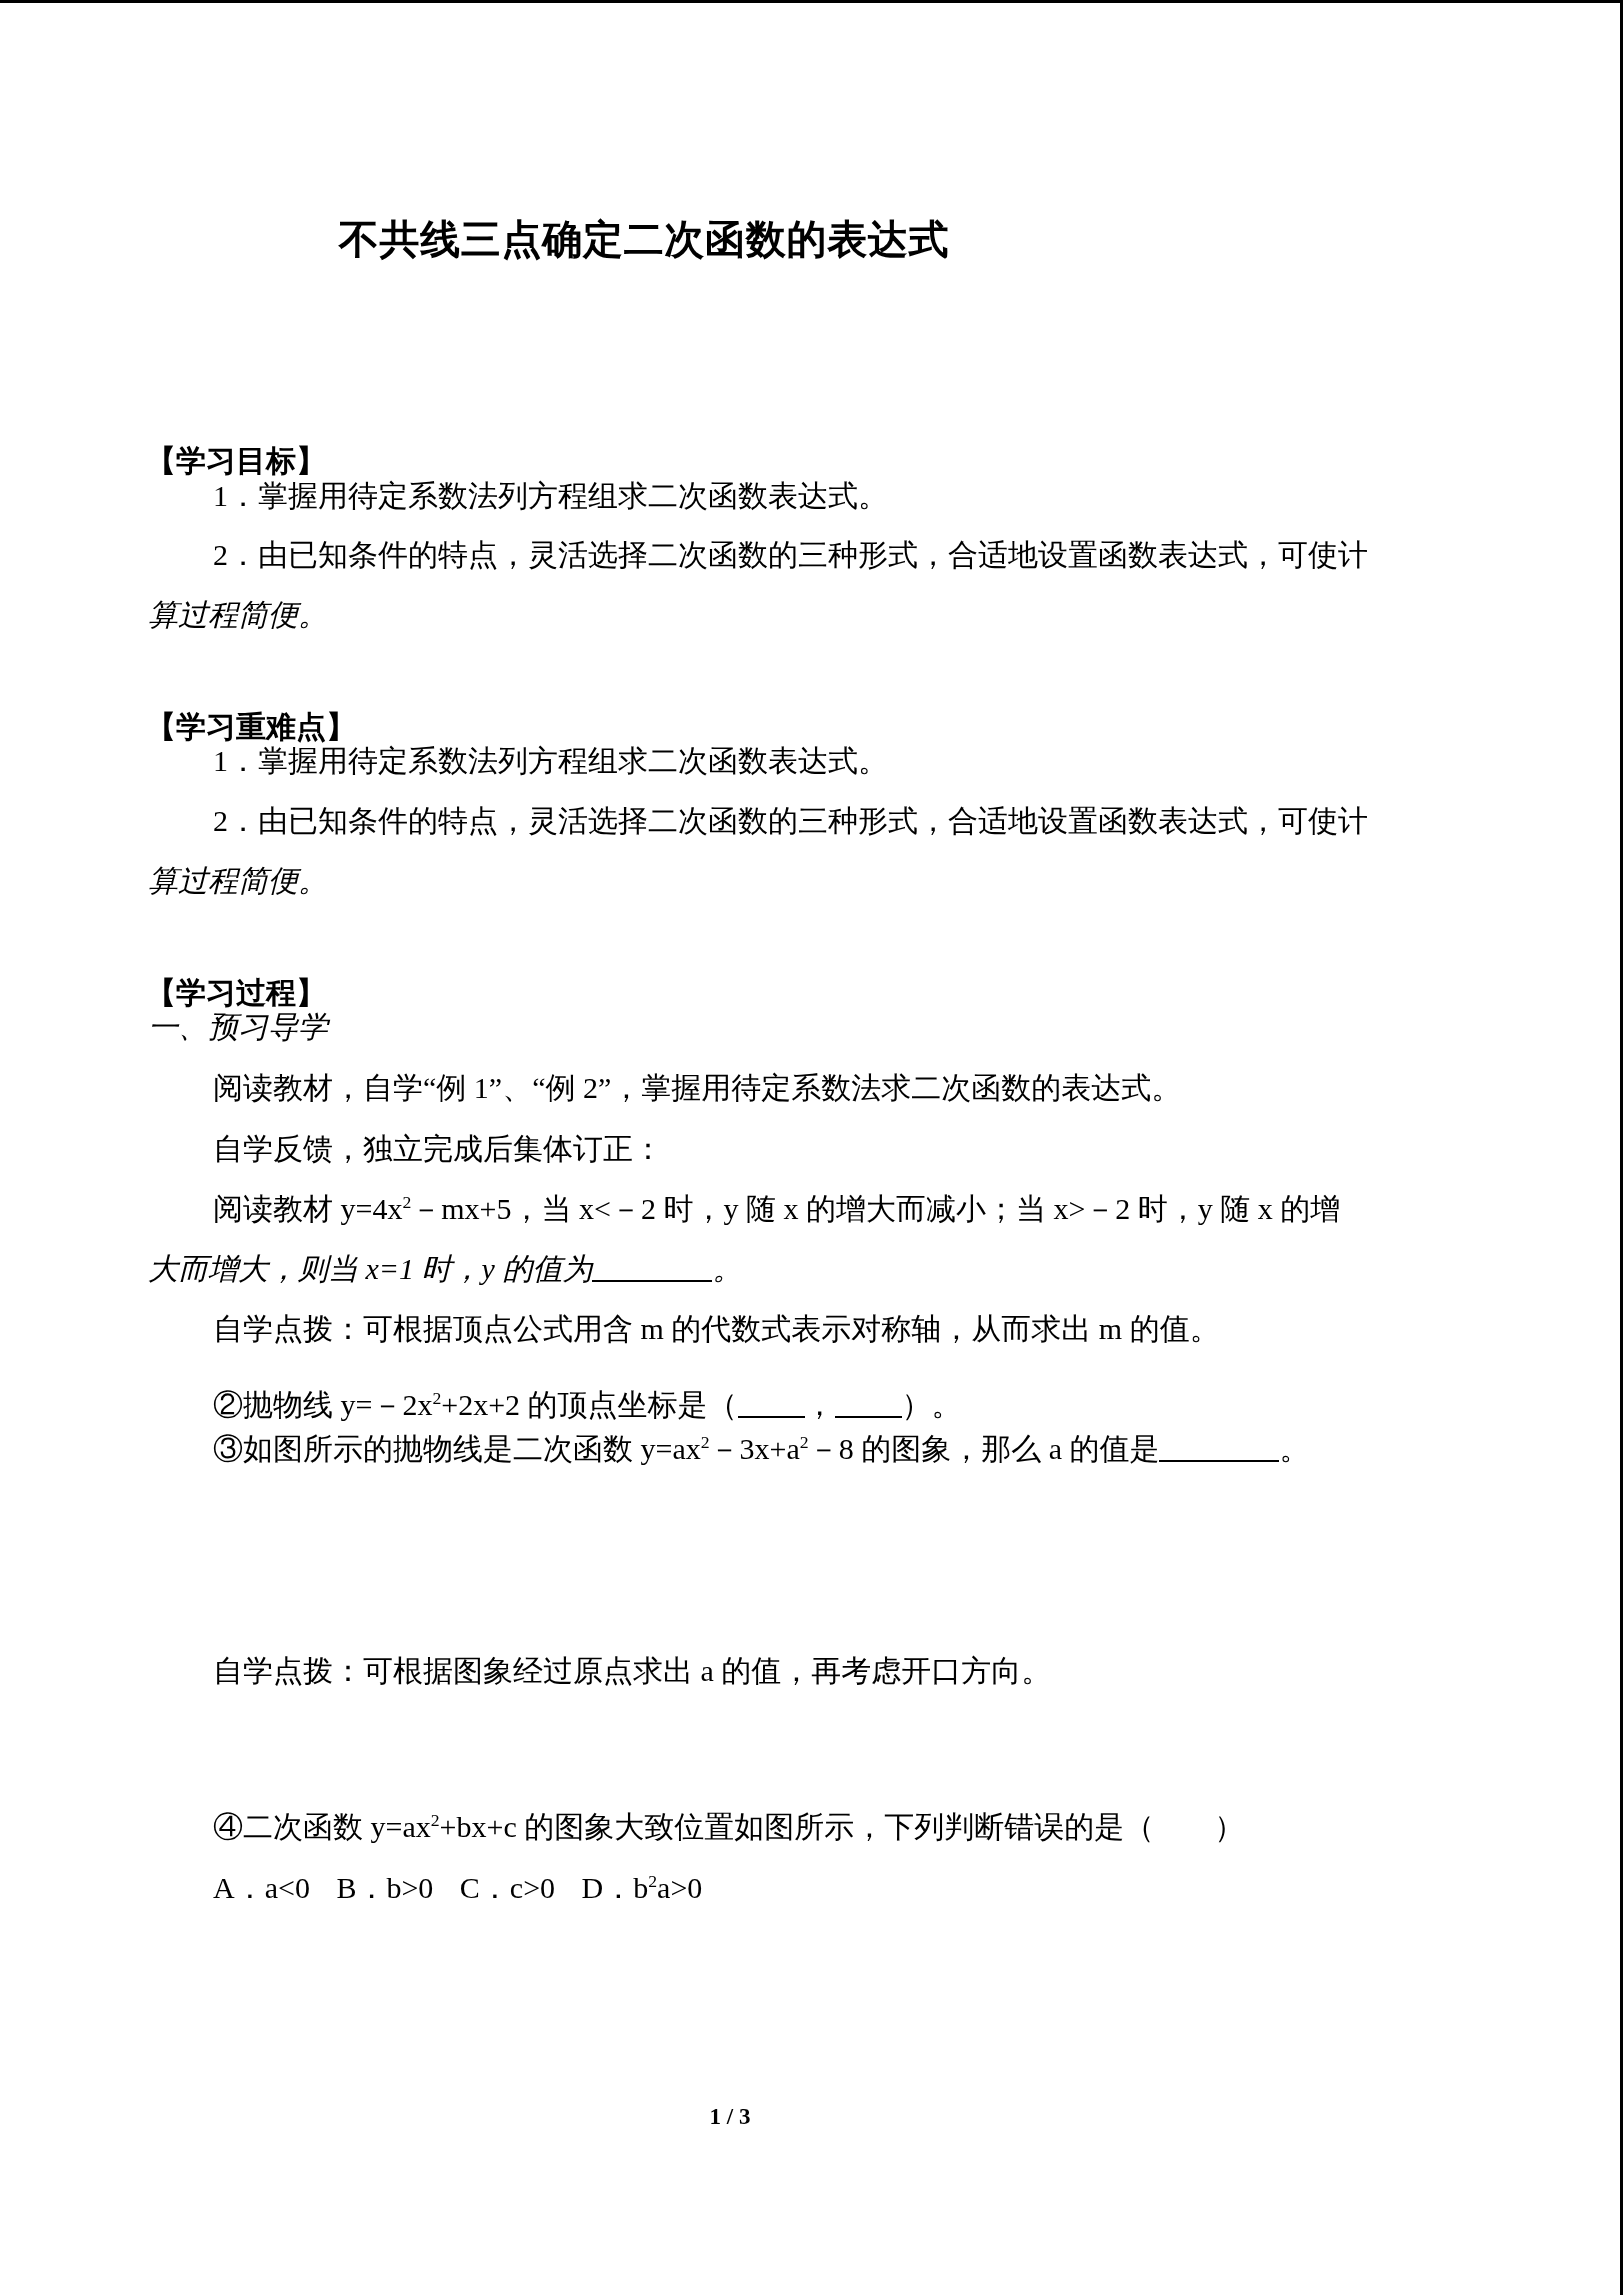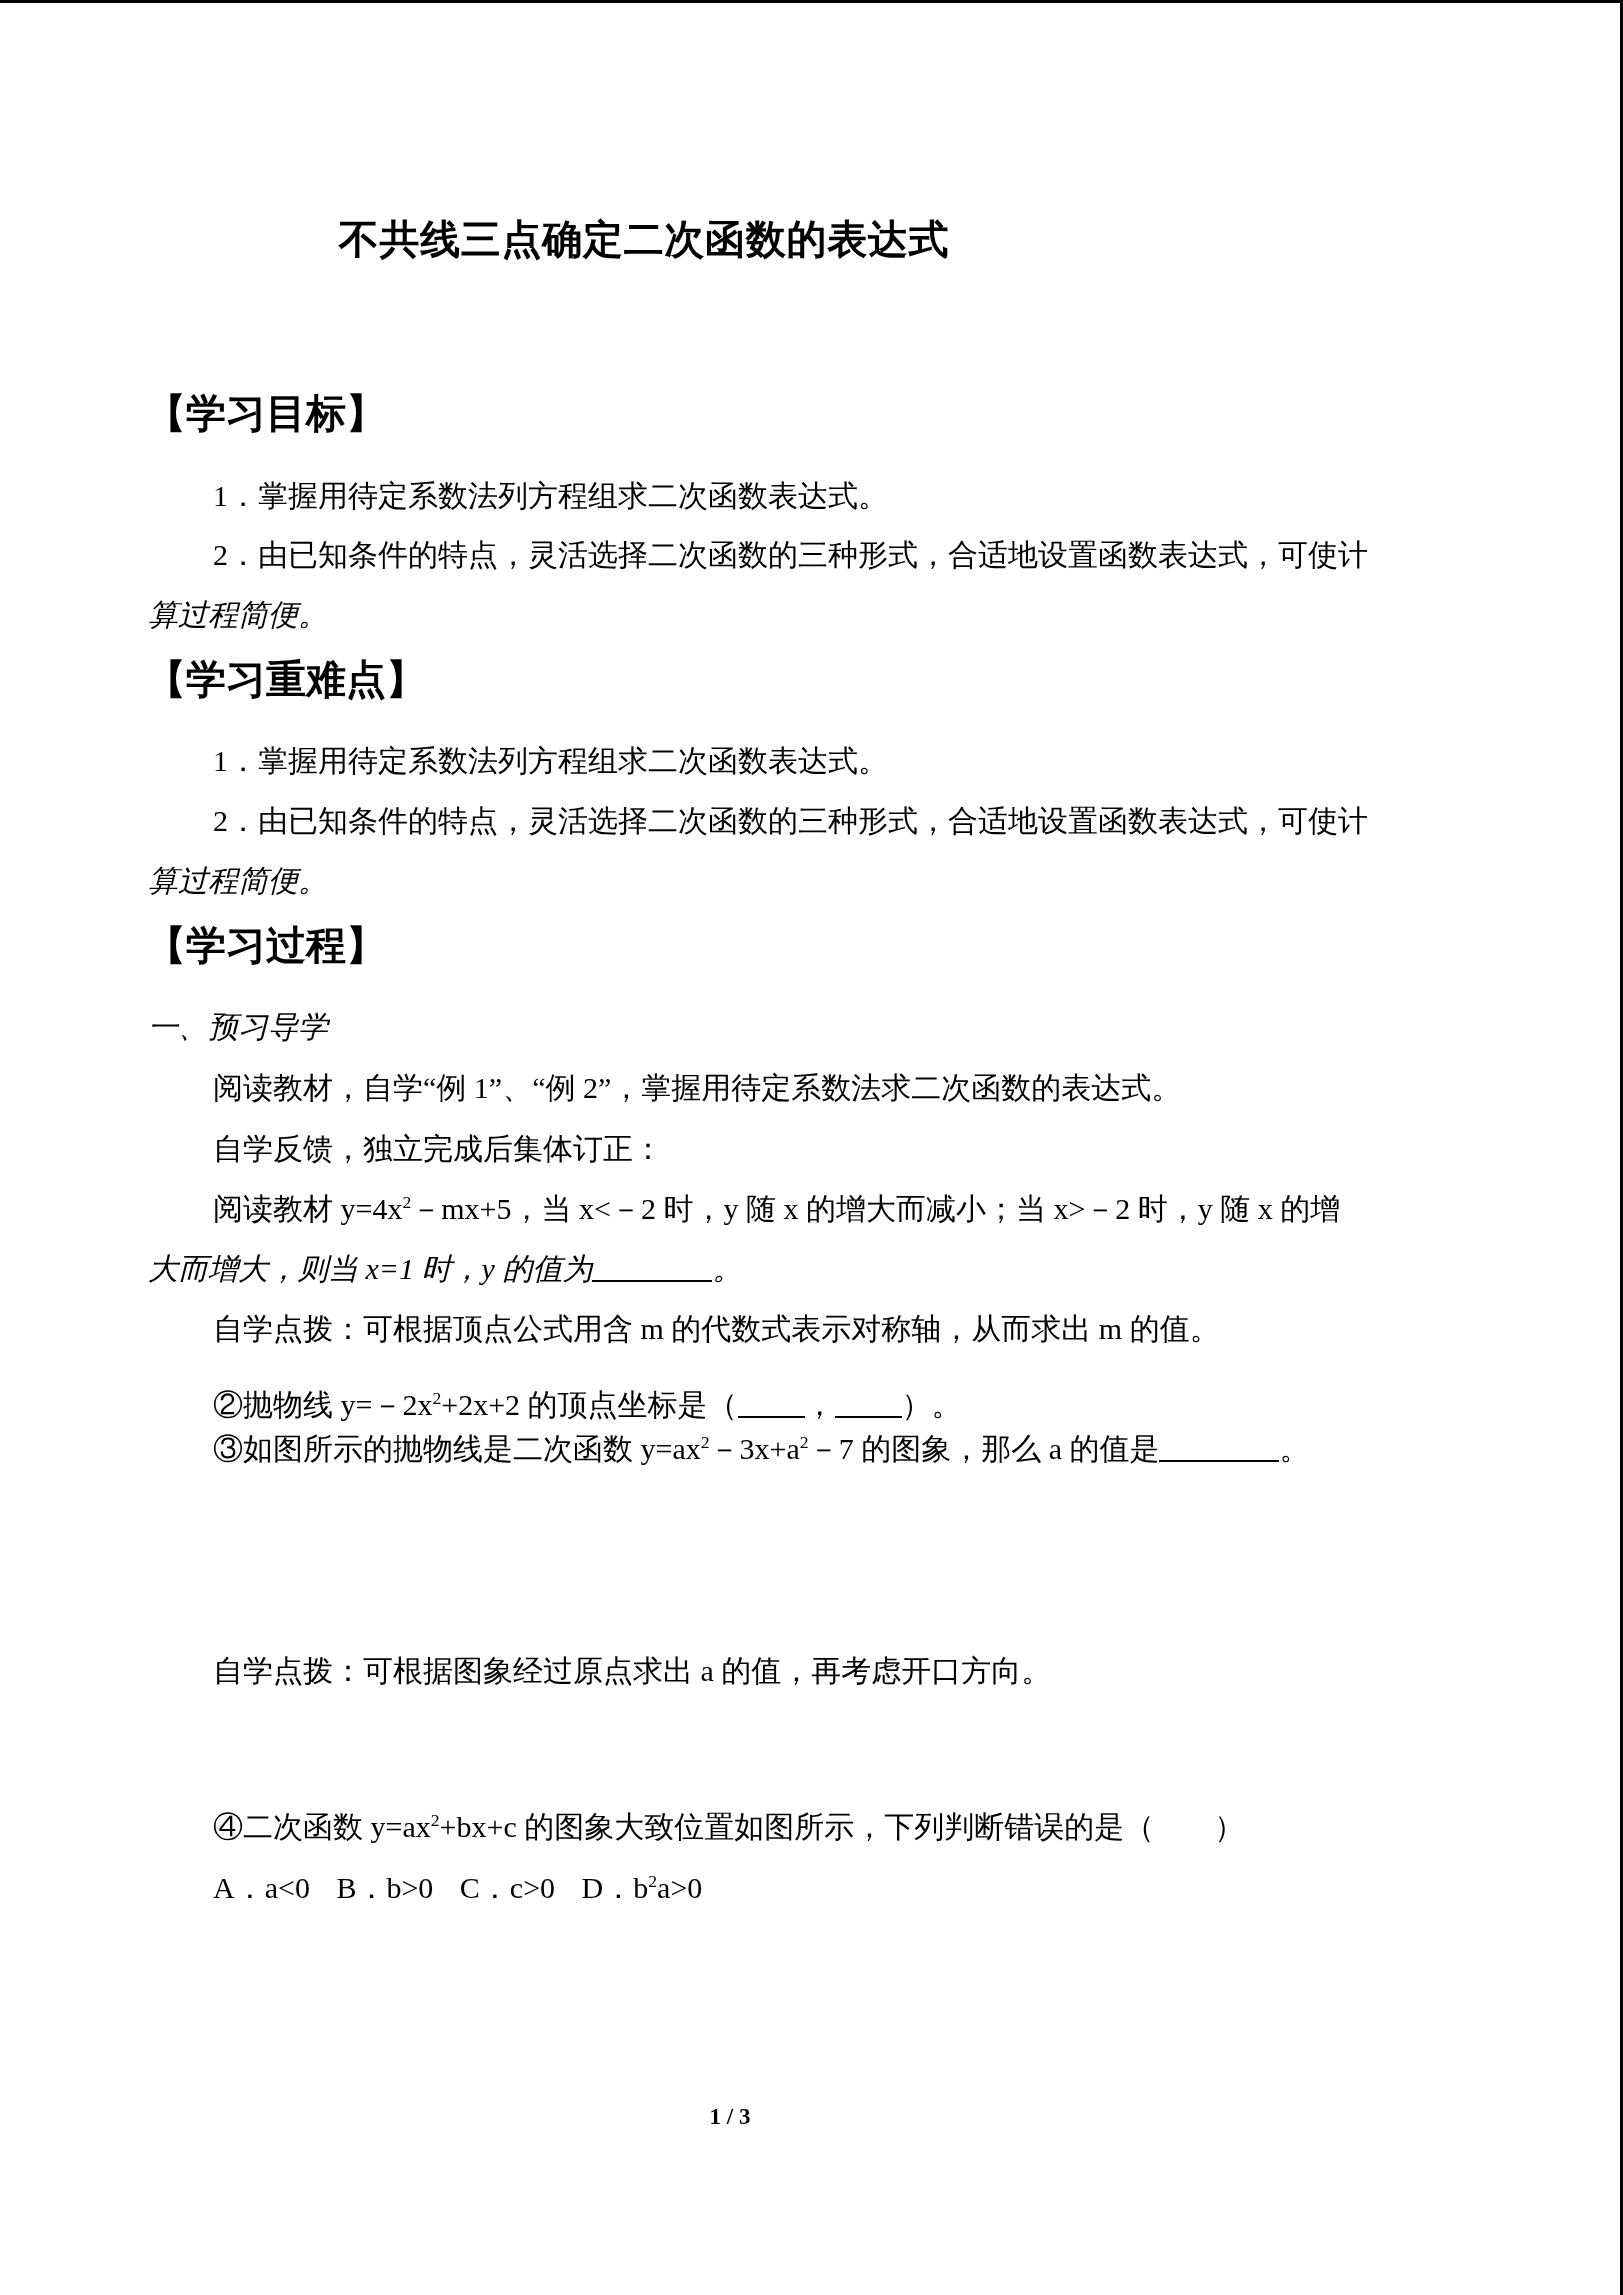--- a/index.html
+++ b/index.html
@@ -4,22 +4,22 @@
 <style>
   html, body { margin: 0; padding: 0; background: #ffffff; }
   body { width: 1623px; height: 2295px; position: relative; overflow: hidden;
          font-family: "Liberation Serif", "DejaVu Serif", serif; color: #000; }
   .frame-top { position: absolute; left: 0; top: 0; width: 1623px; height: 2.7px; background: #000; }
   .frame-right { position: absolute; right: 0; top: 0; width: 2.7px; height: 2295px; background: #000; }
   .line { position: absolute; white-space: nowrap; font-size: 30px; line-height: 41px; }
   .title { position: absolute; left: 0; width: 1288px; text-align: center; top: 217px;
            font-size: 40px; line-height: 45px; font-weight: bold;
            font-family: "DejaVu Sans", "Liberation Sans", sans-serif; letter-spacing: 0.7px; }
-  .heading { position: absolute; left: 146px; font-size: 40px; line-height: 41px; font-weight: bold;
-             font-family: "DejaVu Sans", "Liberation Sans", sans-serif; }
+  .heading { position: absolute; left: 146px; font-size: 30px; line-height: 41px; font-weight: bold;
+             font-family: "DejaVu Sans", "Liberation Sans", sans-serif; margin-top: 47px; }
   .l0 { left: 148px; font-style: italic; }
   .l1 { left: 213px; }
   sup { font-size: 17.7px; line-height: 0; vertical-align: 11px; }
   .blank { display: inline-block; border-bottom: 2px solid #000; height: 27px; vertical-align: -2.7px; }
   .blank.long { width: 120px; }
   .blank.short { width: 67px; }
   .paren-gap { display: inline-block; width: 60px; }
   .opt { display: inline-block; margin-right: 19px; }
   .page-num { position: absolute; left: 0; width: 1460px; text-align: center; top: 2103px;
               font-size: 23px; font-weight: bold; line-height: 27px; }
@@ -55,21 +55,21 @@
   <span>大而增大，则当 x=1 时，y 的值为</span><span class="blank long"></span><span>。</span>
 </div>
 
 <div class="line l1" style="top:1308px;">自学点拨：可根据顶点公式用含 m 的代数式表示对称轴，从而求出 m 的值。</div>
 
 <div class="line l1" style="top:1368px;margin-top:16px;">
   <span>②抛物线 y=－2x</span><sup>2</sup><span>+2x+2 的顶点坐标是（</span><span class="blank short"></span><span>，</span><span class="blank short"></span><span>）。</span>
 </div>
 
 <div class="line l1" style="top:1428px;">
-  <span>③如图所示的抛物线是二次函数 y=ax</span><sup>2</sup><span>－3x+a</span><sup>2</sup><span>－7 的图象，那么 a 的值是</span><span class="blank long"></span><span>。</span>
+  <span>③如图所示的抛物线是二次函数 y=ax</span><sup>2</sup><span>－3x+a</span><sup>2</sup><span>－8 的图象，那么 a 的值是</span><span class="blank long"></span><span>。</span>
 </div>
 
 <div class="figure-area"></div>
 
 <div class="line l1" style="top:1650px;font-family:Liberation Serif, serif;">自学点拨：可根据图象经过原点求出 a 的值，再考虑开口方向。</div>
 
 <div class="line l1" style="top:1806px;">
   <span>④二次函数 y=ax</span><sup>2</sup><span>+bx+c 的图象大致位置如图所示，下列判断错误的是（</span><span class="paren-gap"></span><span>）</span>
 </div>
 

